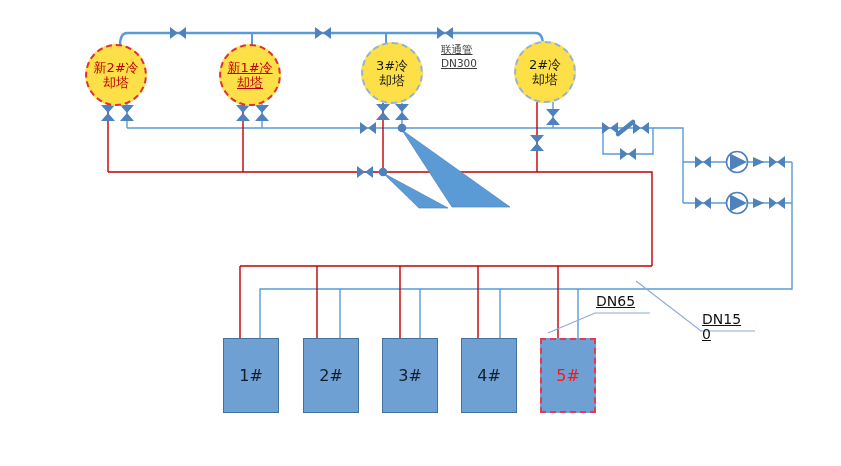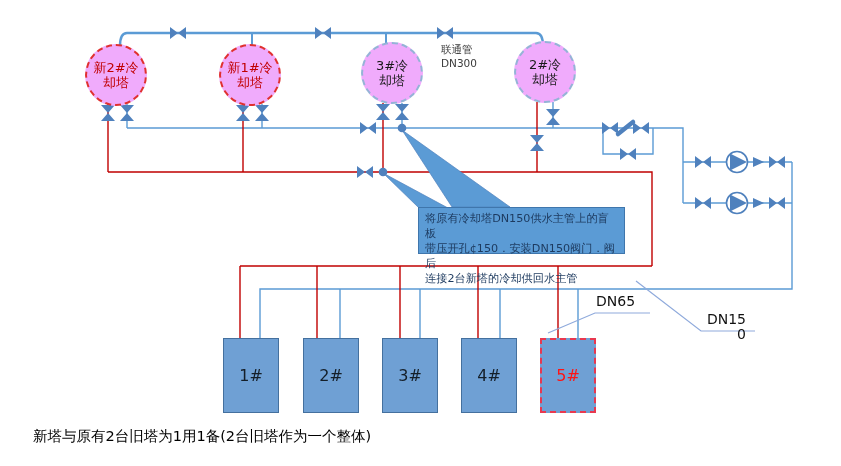--- a/index.html
+++ b/index.html
@@ -1,45 +1,45 @@
 <!DOCTYPE html>
 <html><head>
 <meta charset="utf-8">
 <style>
   html,body{margin:0;padding:0;background:#ffffff;}
   .stage{
     position:relative;width:841px;height:466px;background:#ffffff;overflow:hidden;
     font-family:"DejaVu Sans","Liberation Sans",sans-serif;
   }
   .stage svg{position:absolute;left:0;top:0;}
-  .abs{position:absolute;}
+  .abs{position:absolute;text-decoration:underline;}
   .tower{
     position:absolute;width:62px;height:62px;border-radius:50%;
-    background:#f0abfc;display:flex;align-items:center;justify-content:center;
+    background:#fde047;display:flex;align-items:center;justify-content:center;
     text-align:center;font-size:13px;line-height:1.18;white-space:pre-line;
     box-sizing:border-box;letter-spacing:0;
   }
   .tower.old{border:2px dashed #95b3d7;color:#1a1a1a;}
   .tower.new{border:2px dashed #e03030;color:#c00000;}
   .pipe-note{
     font-size:10.5px;line-height:1.3;color:#3b3b3b;white-space:pre-line;
   }
   .callout{
     position:absolute;left:418px;top:207px;width:193px;height:39px;
     background:#5b9bd5;border:1.5px solid #3f76ac;color:#1d3a5f;
     font-size:11.2px;line-height:1.35;padding:3px 6px;white-space:pre-line;
   }
   .unit{
     position:absolute;top:338px;width:56px;height:75px;background:#6fa0d4;
     border:1px solid #44709e;box-sizing:border-box;display:flex;
     align-items:center;justify-content:center;font-size:16px;color:#141e28;
   }
   .unit.standby{border:2px dashed #e8384f;color:#ff1414;}
   .dn-label{font-size:14px;color:#111;line-height:1.05;}
-  .dn150{width:44px;word-break:break-all;text-align:right;}
+  .dn150{width:44px;word-break:break-all;}
   .caption{
     position:absolute;left:33px;top:427px;font-size:14.5px;color:#000;
   }
 </style>
 </head>
 <body>
 
 <div class="stage">
 
   <svg width="841" height="466" viewBox="0 0 841 466">
@@ -127,48 +127,44 @@
     </g>
 
     <g stroke="#8faadc" stroke-width="1.2" fill="none">
       <path d="M636,281 L701,331 H755"></path>
       <path d="M548,333 L595,313 H650"></path>
     </g>
   </svg>
 
   <div class="tower new" style="left:85px;top:44px;"><span>新2#冷
 却塔</span></div>
-  <div class="tower new" style="left:219px;top:44px;"><span>新1#冷
+  <div class="tower new" style="left:219px;top:44px;text-decoration:underline;"><span>新1#冷
 却塔</span></div>
   <div class="tower old" style="left:361px;top:42px;"><span>3#冷
 却塔</span></div>
   <div class="tower old" style="left:514px;top:41px;text-align:center;"><span>2#冷
 却塔</span></div>
 
   <div class="abs pipe-note" style="left:441px;top:43px;">联通管
 DN300</div>
 
-  <div class="callout">将原有冷却塔DN150供水主管上的盲板
-带压开孔¢150．安装DN150阀门．阀后
-连接2台新塔的冷却供回水主管</div>
 
   <div class="unit" style="left:223px;">
       <span>1#</span>
     </div>
   <div class="unit" style="left:303px;">
       <span>2#</span>
     </div>
   <div class="unit" style="left:382px;">
       <span>3#</span>
     </div>
   <div class="unit" style="left:461px;">
       <span>4#</span>
     </div>
   <div class="unit standby" style="left:540px;">
       <span>5#</span>
     </div>
 
   <div class="abs dn-label" style="left:596px;top:294px;">DN65</div>
   <div class="abs dn-label dn150" style="left:702px;top:312px;">DN150</div>
 
-  <div class="caption">新塔与原有2台旧塔为1用1备(2台旧塔作为一个整体)</div>
 
 </div>
 
 </body></html>

